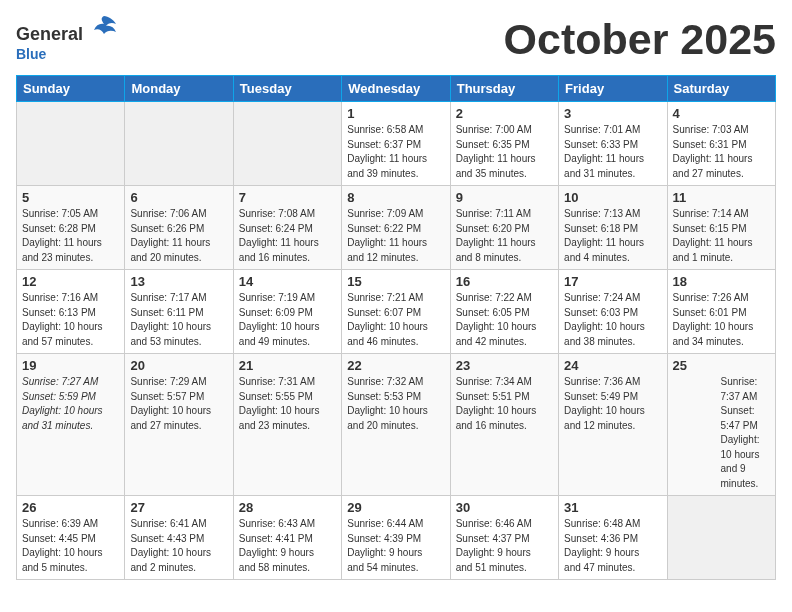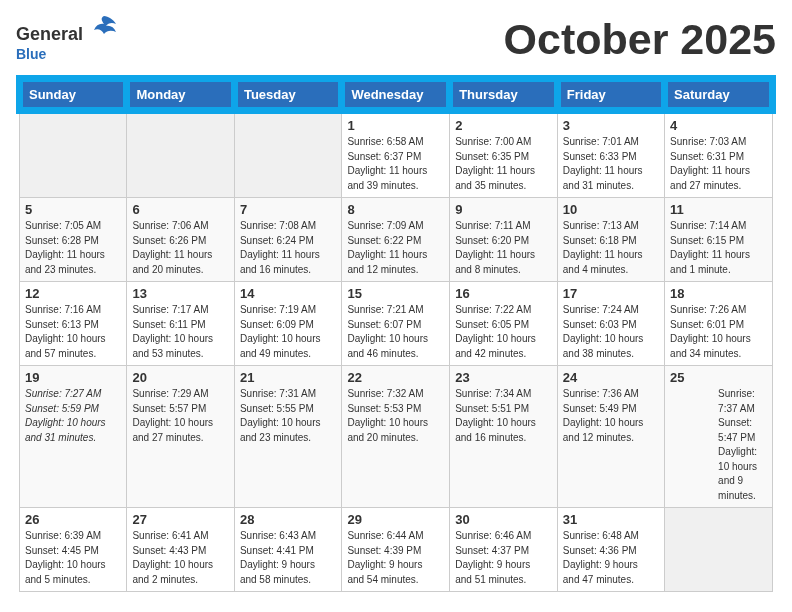--- a/index.html
+++ b/index.html
@@ -54,21 +54,21 @@
       border-collapse: collapse;
       border: 1px solid #ccc;
     }
     .calendar th {
       background: #2a6ebb;
       color: #fff;
       text-align: left;
       padding: 5px 6px;
       font-size: 13px;
       font-weight: bold;
-      border: 7px solid #0ea5e9;
+      border: 1px solid #0ea5e9;
     }
     .calendar td {
       border: 1px solid #ccc;
       vertical-align: top;
       padding: 4px 5px;
       width: 108px;
       min-height: 80px;
       font-size: 10.5px;
       color: #333;
       background: #fff;

